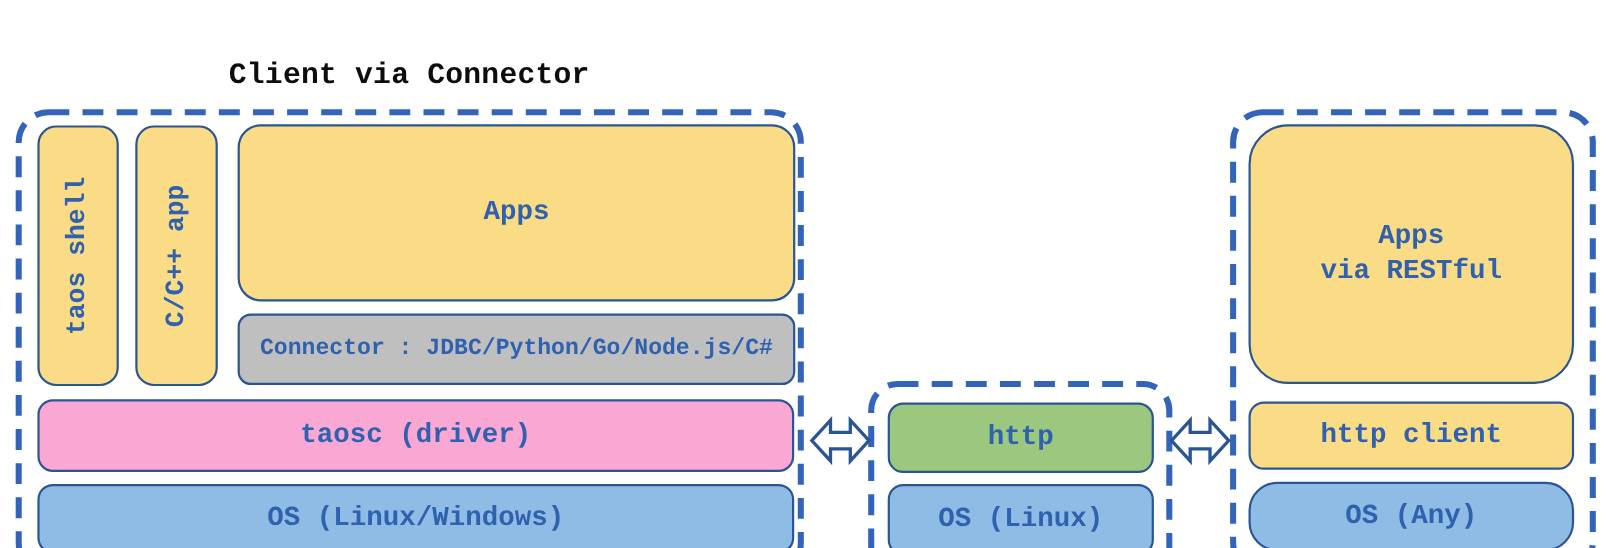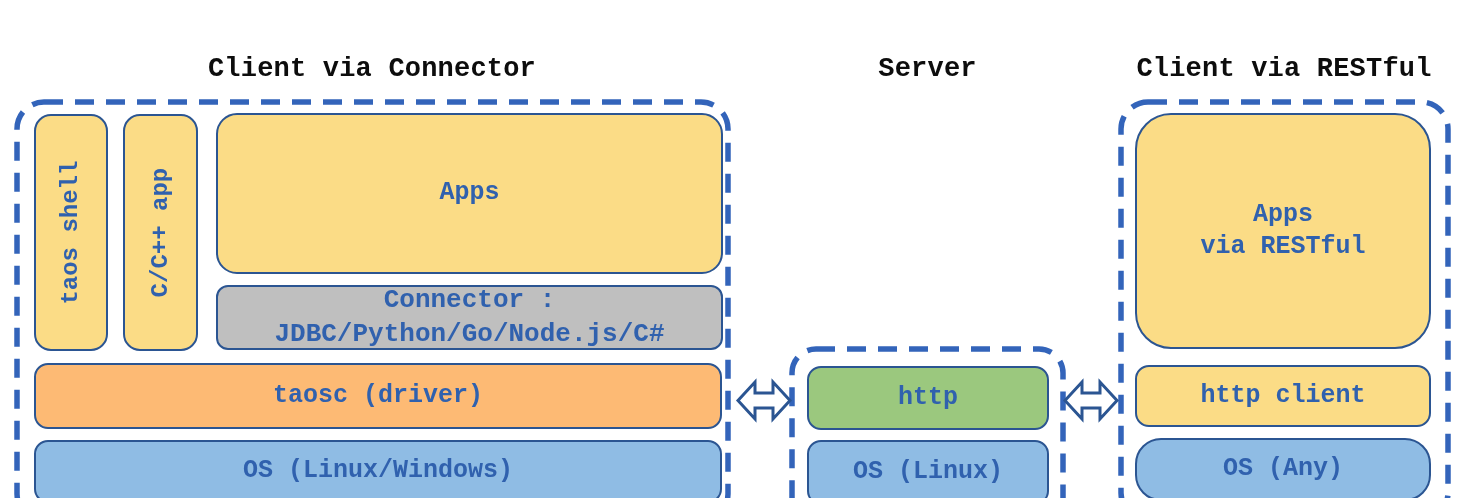--- a/index.html
+++ b/index.html
@@ -31,37 +31,37 @@
     display: flex;
     align-items: center;
     justify-content: center;
     font-weight: bold;
     font-size: 25px;
     color: #3061AE;
     text-align: center;
     line-height: 1.3;
   }
   .yellow { background: #FBDC86; }
-  .orange { background: #fdba74; }
+  .orange { background: #f9a8d4; }
   .blue   { background: #8FBCE4; }
   .green  { background: #9BC87E; }
   .gray   { background: #BFBFBF; }
 
   .vertical span {
     transform: rotate(-90deg);
     white-space: nowrap;
     font-size: 24px;
   }
   .prewrap { white-space: pre-line; }
 
   
   #box-taos-shell { left: 34px;  top: 70px;  width: 74px;  height: 237px; border-radius: 17px; }
   #box-cpp-app    { left: 123px; top: 70px;  width: 75px;  height: 237px; border-radius: 17px; }
   #box-apps       { left: 216px; top: 69px;  width: 507px; height: 161px; border-radius: 21px; }
-  #box-connector  { left: 216px; top: 241px; width: 507px; height: 65px;  border-radius: 12px; font-size: 26px; }
+  #box-connector  { left: 216px; top: 241px; width: 507px; height: 65px;  border-radius: 12px; font-size: 21px; }
   #box-taosc      { left: 34px;  top: 319px; width: 688px; height: 66px;  border-radius: 14px; }
   #box-os-left    { left: 34px;  top: 396px; width: 688px; height: 63px;  border-radius: 14px; }
   
   #box-taosd      { left: 807px; top: 322px; width: 242px; height: 64px;  border-radius: 14px; }
   #box-os-linux   { left: 807px; top: 396px; width: 242px; height: 65px;  border-radius: 14px; }
   
   #box-apps-rest  { left: 1135px; top: 69px;  width: 296px; height: 236px; border-radius: 36px; }
   #box-http       { left: 1135px; top: 321px; width: 296px; height: 62px;  border-radius: 14px; }
   #box-os-any     { left: 1135px; top: 394px; width: 296px; height: 63px;  border-radius: 26px; }
 
@@ -82,22 +82,20 @@
 
     <g transform="translate(736,334)">
       <path d="M2,22.5 L19,4 L19,15 L37,15 L37,4 L54,22.5 L37,41 L37,30 L19,30 L19,41 Z" fill="#ffffff" stroke="#2B5592" stroke-width="3" stroke-linejoin="miter"></path>
     </g>
     <g transform="translate(1063,334)">
       <path d="M2,22.5 L19,4 L19,15 L37,15 L37,4 L54,22.5 L37,41 L37,30 L19,30 L19,41 Z" fill="#ffffff" stroke="#2B5592" stroke-width="3" stroke-linejoin="miter"></path>
     </g>
   </svg>
 
   <div class="section-title" id="title-connector">Client via Connector</div>
-  <div class="section-title" id="title-server">Server</div>
-  <div class="section-title" id="title-restful">Client via RESTful</div>
 
   <div class="box yellow vertical" id="box-taos-shell">
     <span>taos shell</span>
   </div>
   <div class="box yellow vertical" id="box-cpp-app">
     <span>C/C++ app</span>
   </div>
   <div class="box yellow" id="box-apps">
     <span>Apps</span>
   </div>

